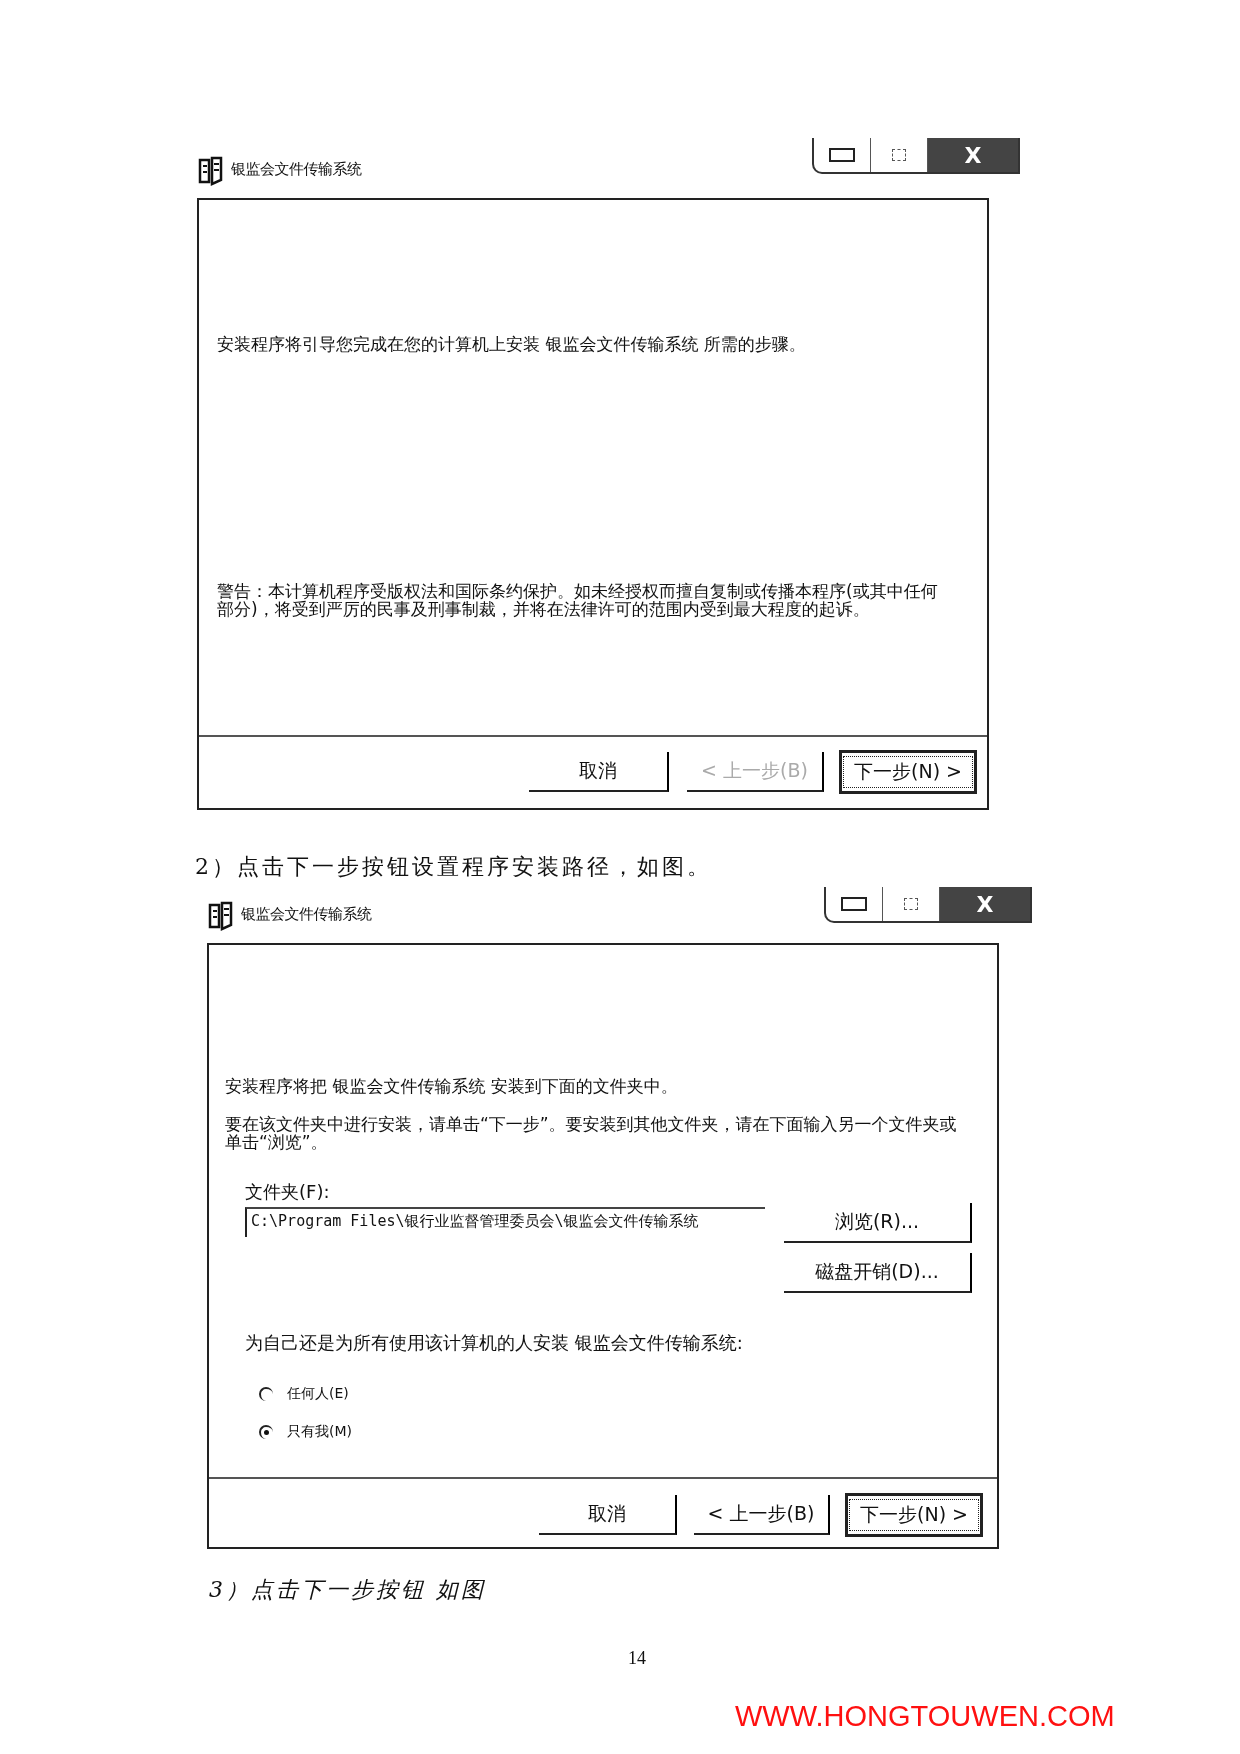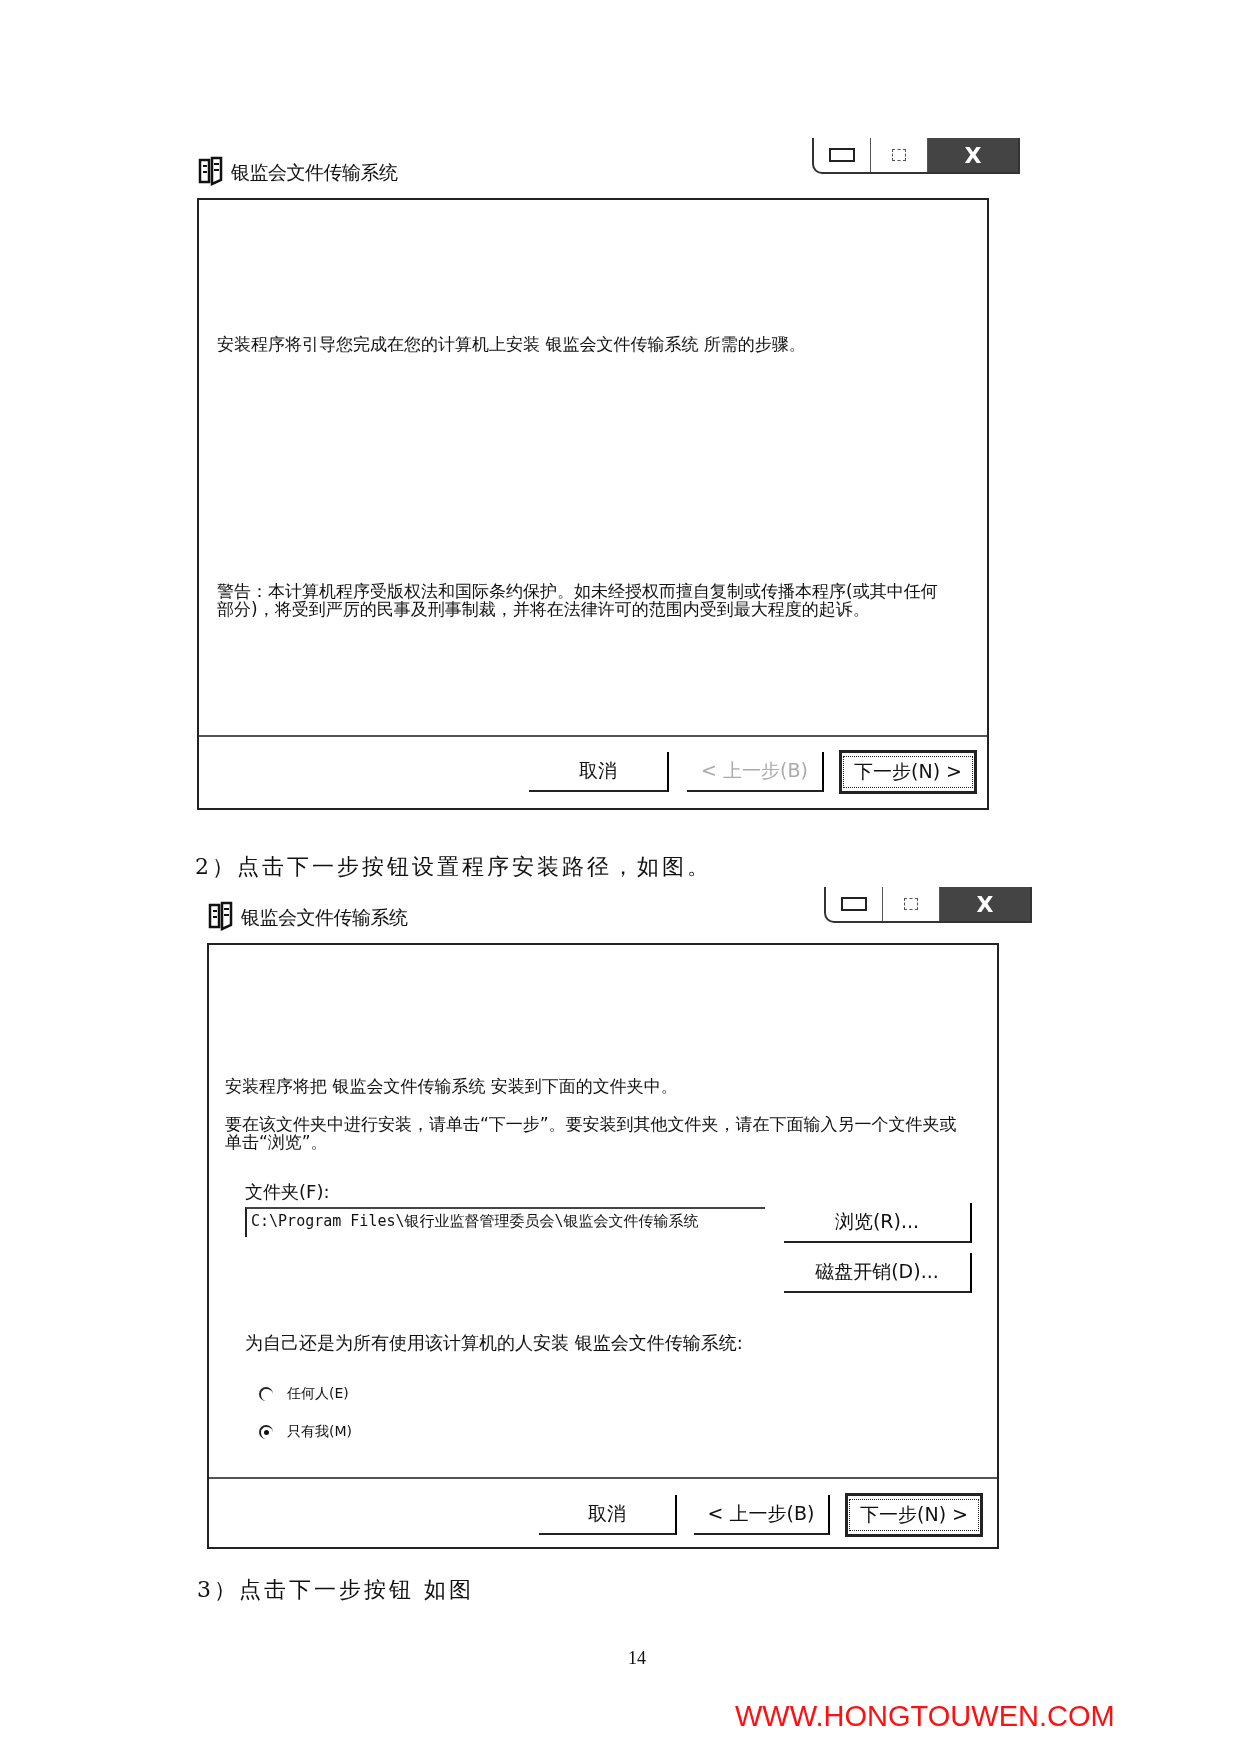--- a/index.html
+++ b/index.html
@@ -2,21 +2,21 @@
 <html><head>
 <meta charset="utf-8">
 <style>
   html, body { margin:0; padding:0; background:#fff; }
   body { width:1240px; height:1754px; position:relative; overflow:hidden;
          font-family:"DejaVu Sans", "Liberation Sans", sans-serif; color:#111; }
 
   .dialog { position:absolute; }
   .titlebar { position:absolute; left:0; right:0; top:0; height:42px; }
   .app-icon { position:absolute; left:0; top:6px; width:26px; height:30px; }
-  .title-text { position:absolute; left:34px; top:10px; font-size:19px; letter-spacing:-0.5px; }
+  .title-text { position:absolute; left:34px; top:10px; font-size:15px; letter-spacing:-0.5px; }
   .winbtns { position:absolute; top:0; height:34px; display:flex; border:2px solid #333; border-top:none; border-radius:0 0 0 10px; }
   .winbtn { width:56px; height:34px; display:flex; align-items:center; justify-content:center; border-right:1px solid #555; }
   .winbtn.close { width:90px; background:#444; color:#fff; font-weight:bold; font-size:22px; border-right:none; }
   .min-glyph { width:22px; height:10px; border:2px solid #222; }
   .max-glyph { width:12px; height:10px; border:1px dashed #555; }
 
   .frame { position:absolute; border:2px solid #222; background:#fff; }
   .header-area { position:absolute; left:0; right:0; top:0; border-bottom:2px dashed #555; }
   .header-title { position:absolute; left:18px; top:22px; font-size:25px; font-weight:bold; letter-spacing:0px; }
   .computer-art { position:absolute; right:10px; top:8px; width:110px; height:96px; }
@@ -138,16 +138,16 @@
       </div>
     <div class="btn" style="left:485px; top:550px; width:134px;">
         <span>&lt; 上一步(B)</span>
       </div>
     <div class="btn default" style="left:636px; top:548px; width:132px;">
         <span class="focus">下一步(N) &gt;</span>
       </div>
   </div>
 </div>
 
-<div class="caption" style="left:197px; top:1575px;">3）点击下一步按钮 如图</div>
+<div class="caption" style="left:209px; top:1575px;font-style:italic;">3）点击下一步按钮 如图</div>
 
 <div class="page-number">14</div>
 <div class="watermark">WWW.HONGTOUWEN.COM</div>
 
 </body></html>

